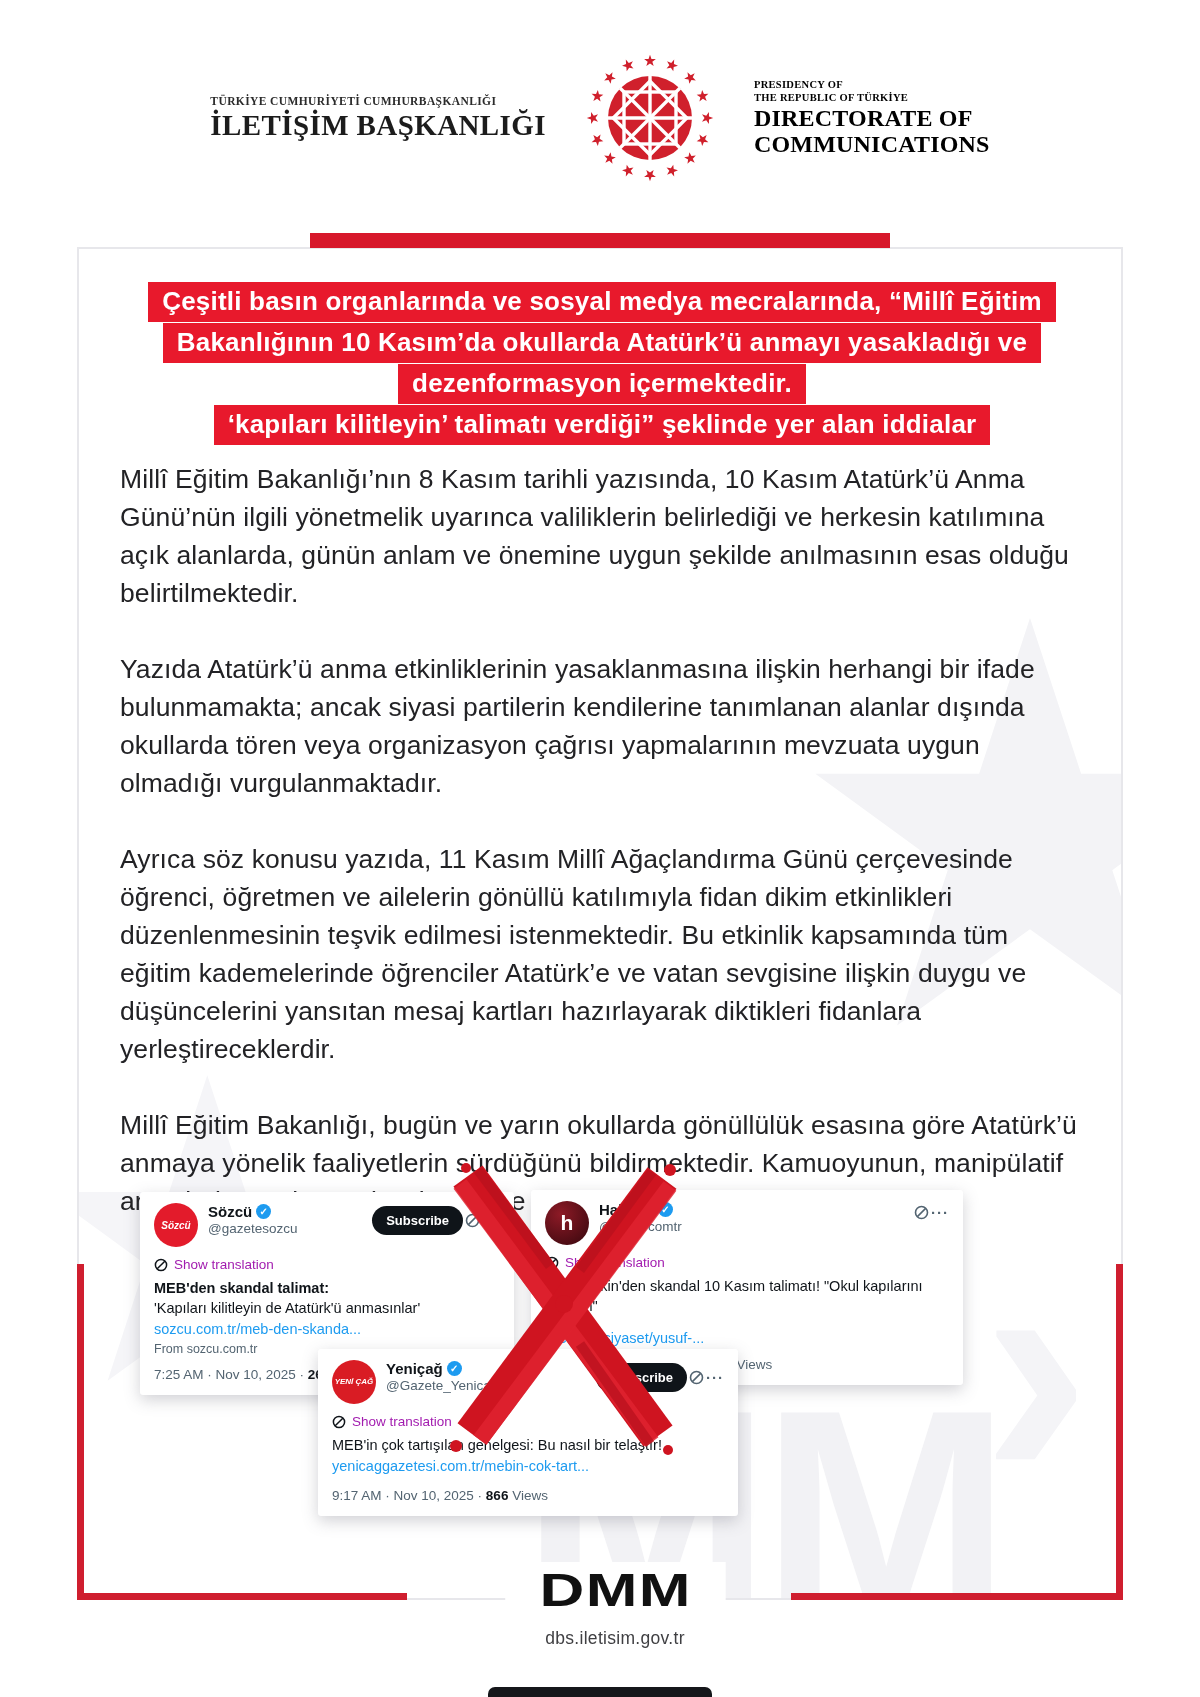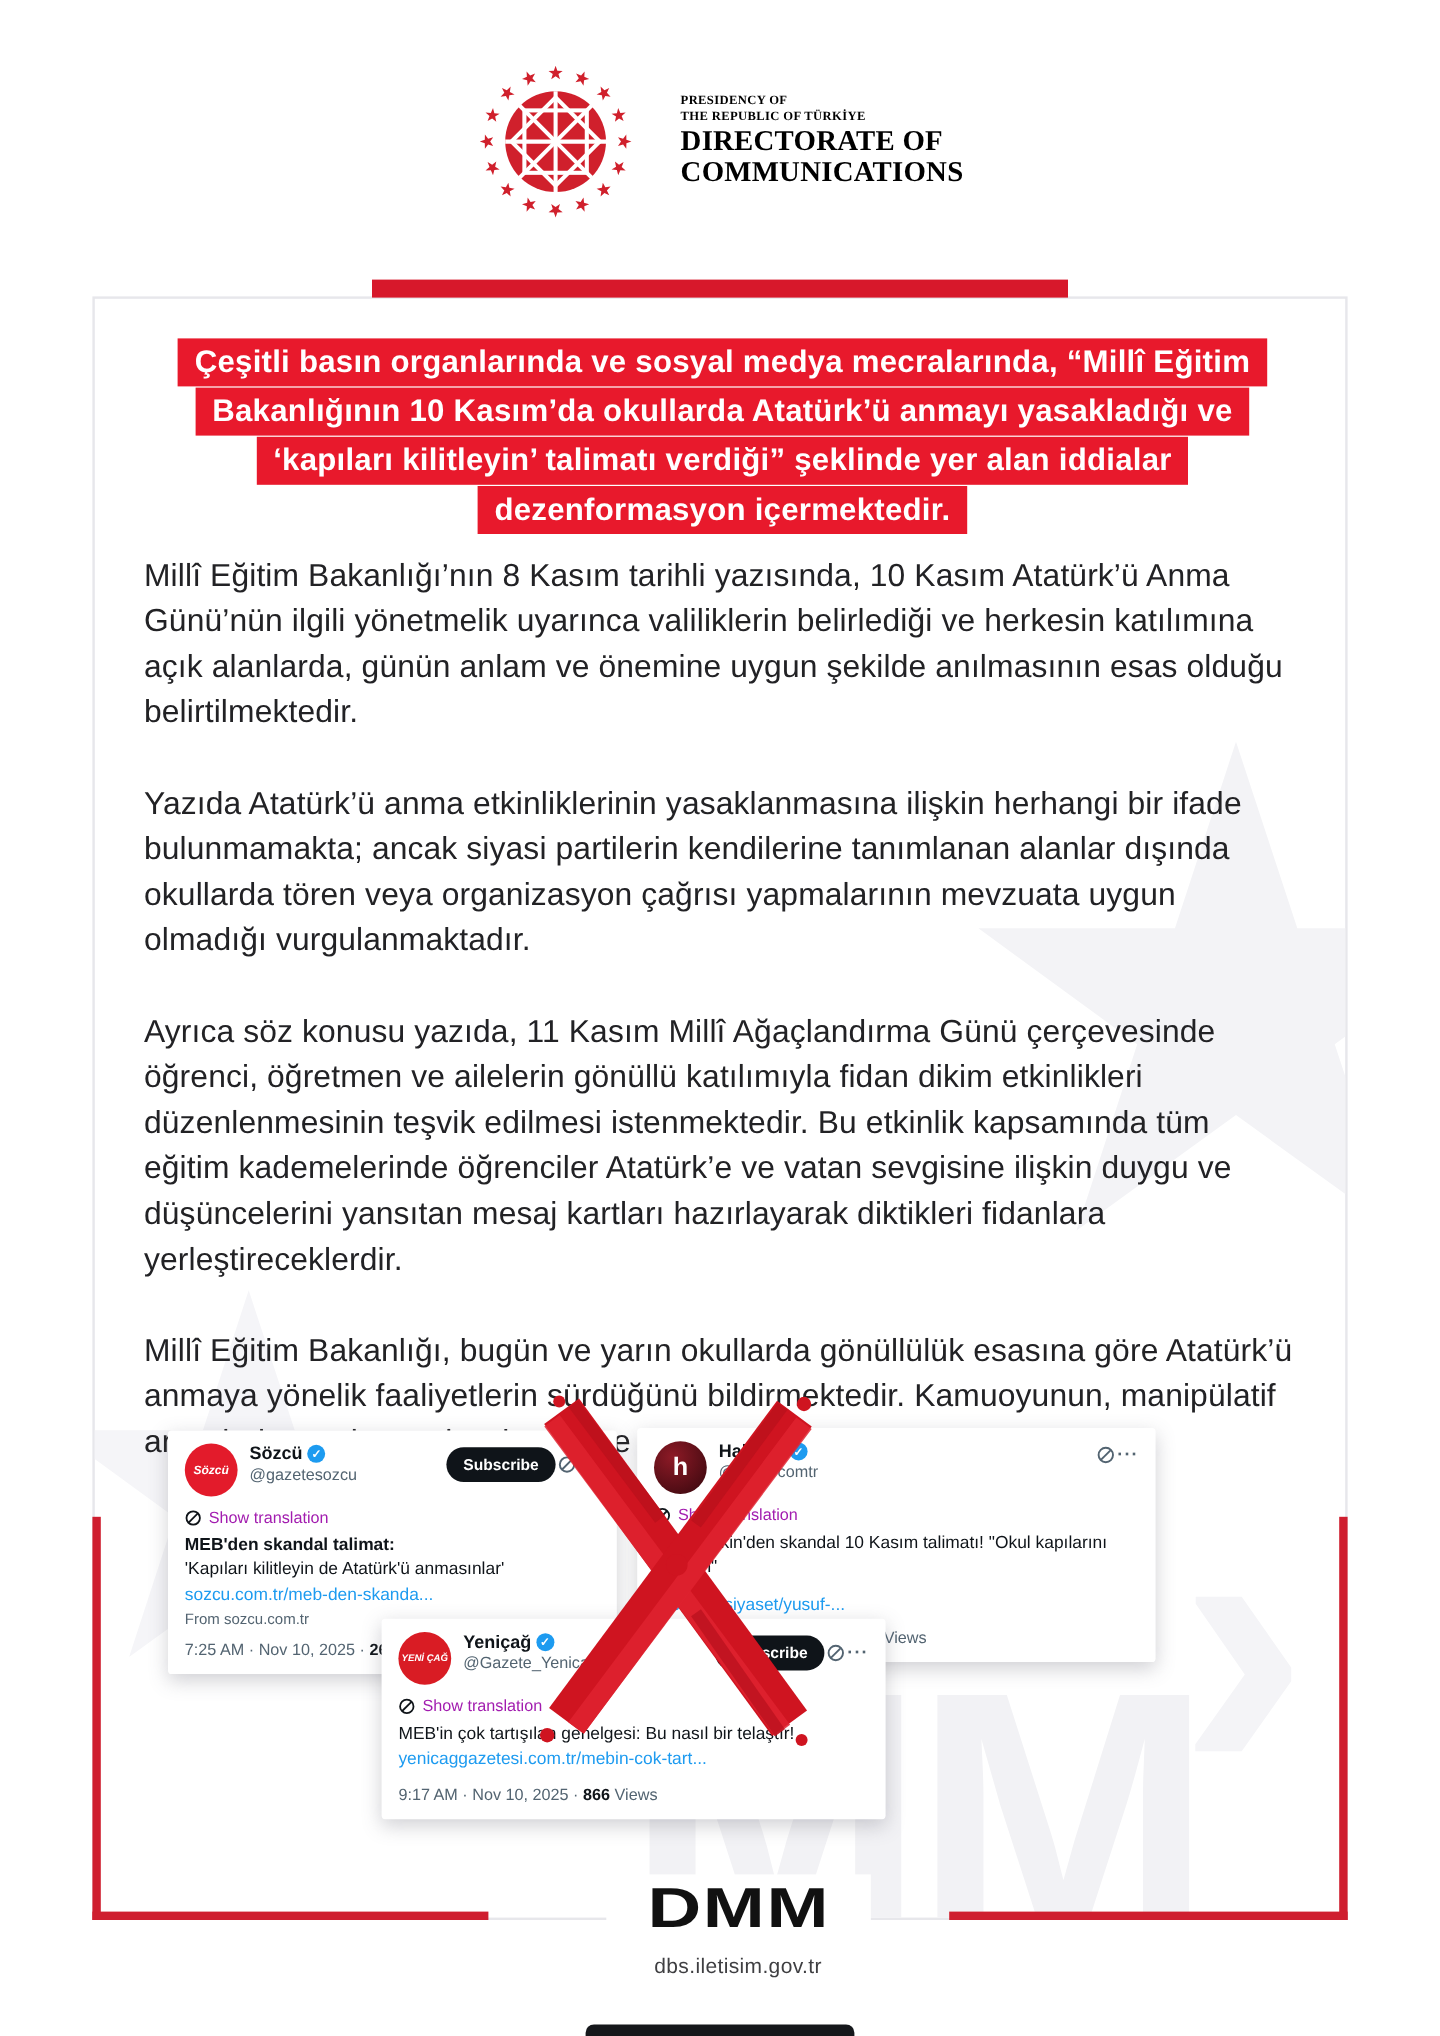--- a/index.html
+++ b/index.html
@@ -88,20 +88,24 @@
      font-size:17.5px;color:#3f3f42;letter-spacing:.3px;}
   .bottom-bar{position:absolute;left:488px;top:1687px;width:224px;height:12px;
      background:#15171b;border-radius:7px 7px 0 0;z-index:5;}
 </style>
 </head>
 <body>
 
 <div class="page">
 
   <header class="masthead">
+    <div class="mh-left">
+      <div class="mh-small">TÜRKİYE CUMHURİYETİ CUMHURBAŞKANLIĞI</div>
+      <div class="mh-large">İLETİŞİM BAŞKANLIĞI</div>
+    </div>
 
     <div class="emblem">
       <svg viewBox="0 0 132 132" width="132" height="132">
         <defs>
           <path id="st" d="M0,-6.2 L1.46,-2.0 5.9,-1.9 2.36,0.76 3.65,5.0 0,2.48 -3.65,5.0 -2.36,0.76 -5.9,-1.9 -1.46,-2.0 Z" fill="#d0202c"></path>
         </defs>
         <g>
           <use href="#st" transform="rotate(0 66 66) translate(66 9)"></use>
           <use href="#st" transform="rotate(22.5 66 66) translate(66 9)"></use>
           <use href="#st" transform="rotate(45 66 66) translate(66 9)"></use>
@@ -153,22 +157,22 @@
 
     <div class="card-topbar"></div>
     <div class="acc acc-left-v"></div>
     <div class="acc acc-left-h"></div>
     <div class="acc acc-right-v"></div>
     <div class="acc acc-right-h"></div>
 
     <div class="claim">
       <div class="claim-line"><span>Çeşitli basın organlarında ve sosyal medya mecralarında, “Millî Eğitim</span></div>
       <div class="claim-line"><span>Bakanlığının 10 Kasım’da okullarda Atatürk’ü anmayı yasakladığı ve</span></div>
+      <div class="claim-line"><span>dezenformasyon içermektedir.</span></div>
       <div class="claim-line"><span>‘kapıları kilitleyin’ talimatı verdiği” şeklinde yer alan iddialar</span></div>
-      <div class="claim-line"><span>dezenformasyon içermektedir.</span></div>
     </div>
 
     <div class="bodytext">
       <p>Millî Eğitim Bakanlığı’nın 8 Kasım tarihli yazısında, 10 Kasım Atatürk’ü Anma Günü’nün ilgili yönetmelik uyarınca valiliklerin belirlediği ve herkesin katılımına açık alanlarda, günün anlam ve önemine uygun şekilde anılmasının esas olduğu belirtilmektedir.</p>
       <p>Yazıda Atatürk’ü anma etkinliklerinin yasaklanmasına ilişkin herhangi bir ifade bulunmamakta; ancak siyasi partilerin kendilerine tanımlanan alanlar dışında okullarda tören veya organizasyon çağrısı yapmalarının mevzuata uygun olmadığı vurgulanmaktadır.</p>
       <p>Ayrıca söz konusu yazıda, 11 Kasım Millî Ağaçlandırma Günü çerçevesinde öğrenci, öğretmen ve ailelerin gönüllü katılımıyla fidan dikim etkinlikleri düzenlenmesinin teşvik edilmesi istenmektedir. Bu etkinlik kapsamında tüm eğitim kademelerinde öğrenciler Atatürk’e ve vatan sevgisine ilişkin duygu ve düşüncelerini yansıtan mesaj kartları hazırlayarak diktikleri fidanlara yerleştireceklerdir.</p>
       <p>Millî Eğitim Bakanlığı, bugün ve yarın okullarda gönüllülük esasına göre Atatürk’ü anmaya yönelik faaliyetlerin sürdüğünü bildirmektedir. Kamuoyunun, manipülatif amaçlarla yayılan asılsız içeriklere itibar etmemesi önemle rica olunur.</p>
     </div>
 
     <article class="tweet" style="left:61px;top:943px;width:374px;">

